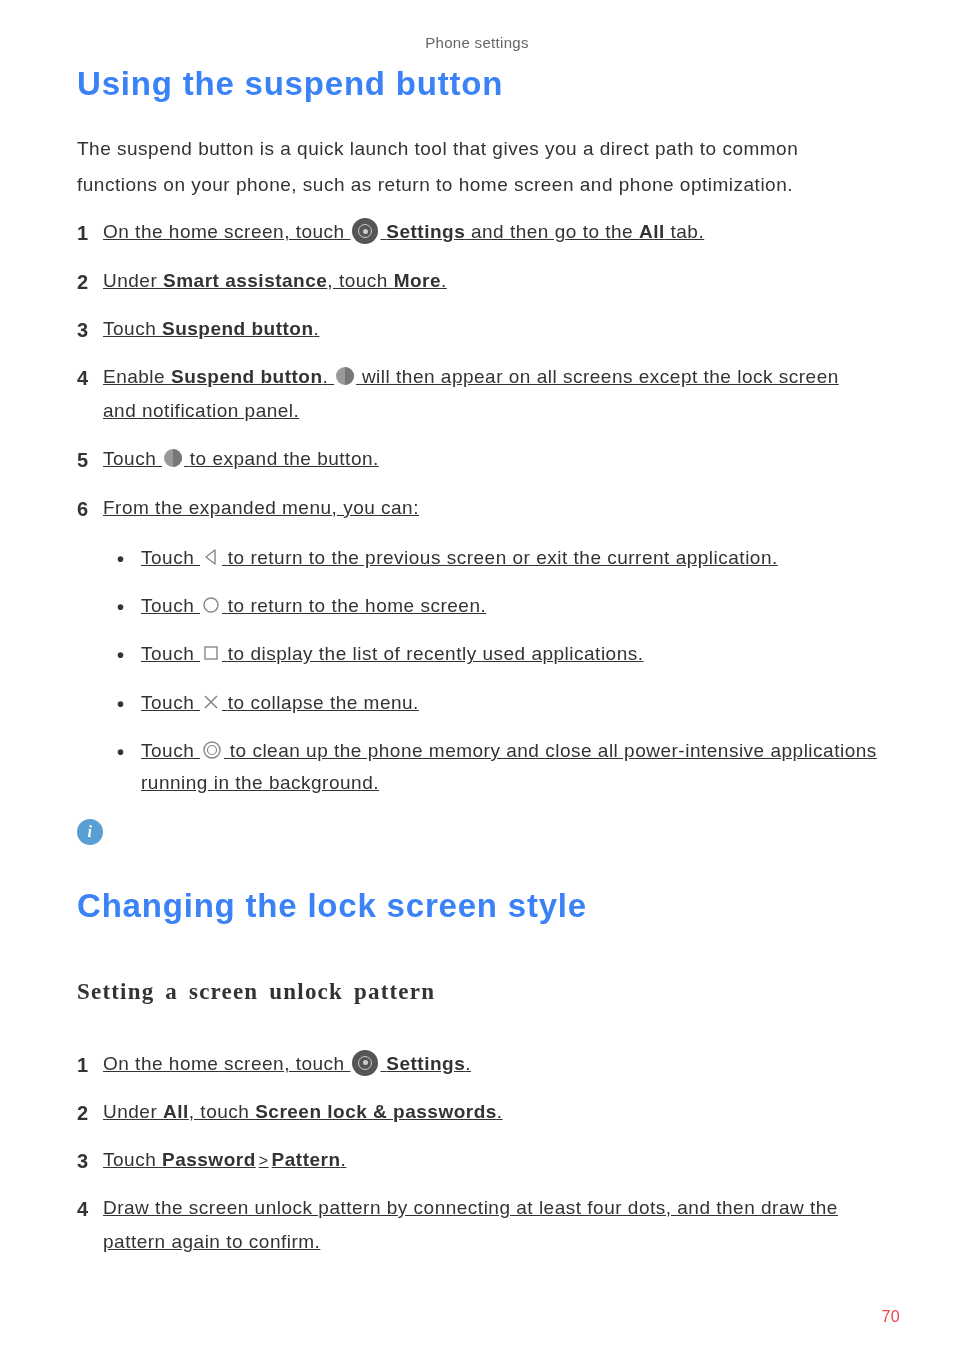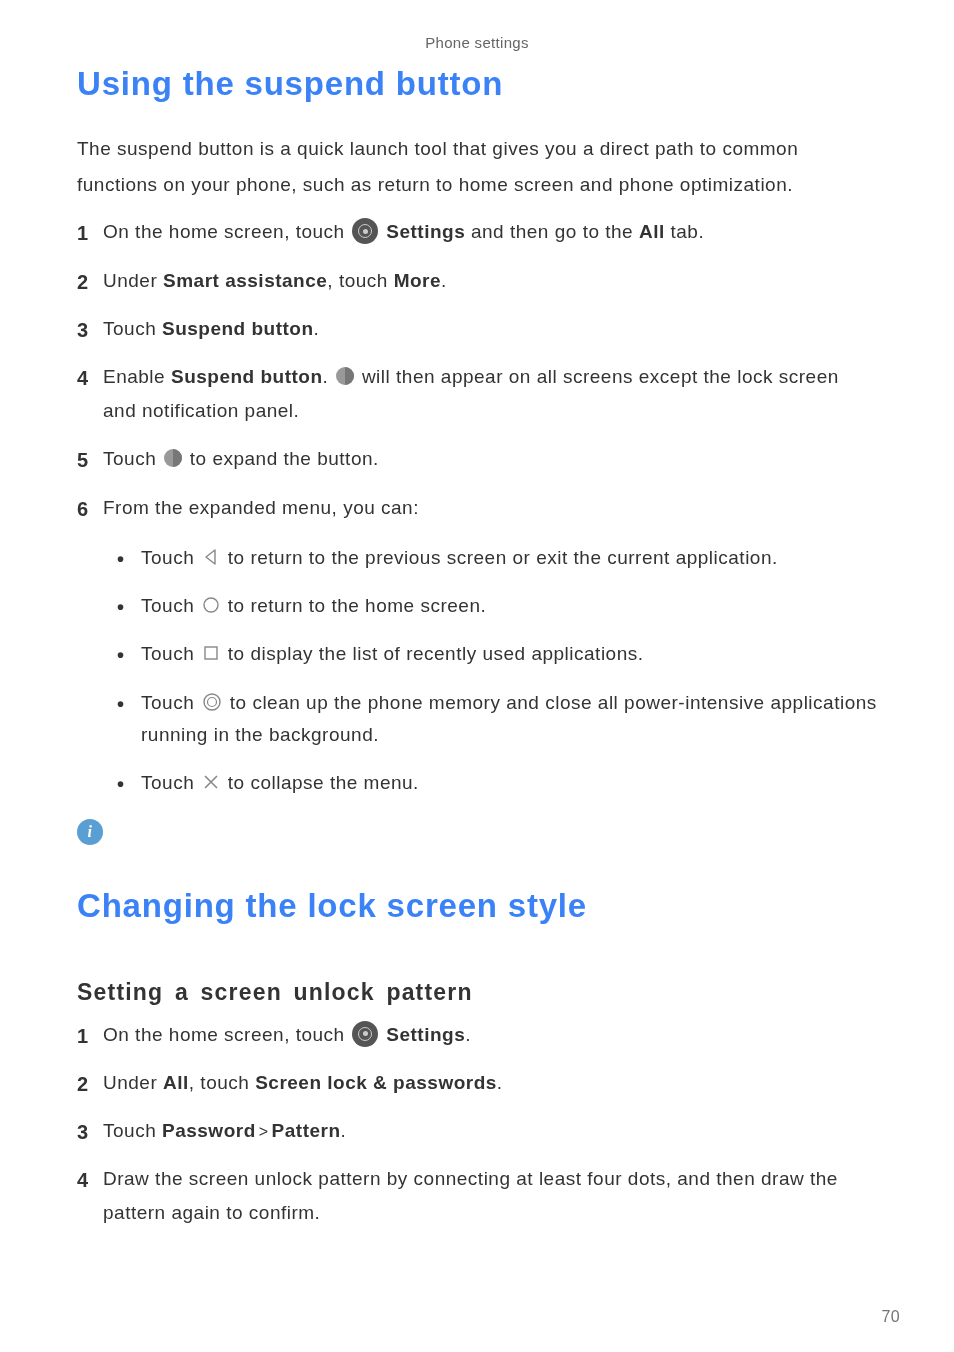--- a/index.html
+++ b/index.html
@@ -31,20 +31,21 @@
     .intro {
       font-size: 19px;
       line-height: 1.88;
       color: #333;
       margin-bottom: 13px;
       letter-spacing: 0.5px;
     }
     ol.steps {
       list-style: none;
       counter-reset: step;
+      text-decoration: underline;
     }
     ol.steps > li {
       counter-increment: step;
       position: relative;
       padding-left: 26px;
       font-size: 19px;
       line-height: 1.8;
       margin-bottom: 14px;
       letter-spacing: 0.5px;
     }
@@ -133,28 +134,29 @@
       font-style: italic;
       font-family: Georgia, serif;
       font-size: 16px;
       margin-top: 3px;
     }
     h2 {
       font-size: 23px;
       font-weight: bold;
       letter-spacing: 1.2px;
       word-spacing: 4px;
-      margin-bottom: 12px;
+      margin-bottom: 42px;
+      font-family: Liberation Serif, serif;
     }
     .page-num {
       position: absolute;
       bottom: 26px;
       right: 54px;
       font-size: 16px;
-      color: #737373;
+      color: #ef4444;
     }
     .gtbrace { margin: 0 3px; font-size: 16px; }
   </style>
 </head>
 <body>
 
 <div class="breadcrumb">Phone settings</div>
 
 <h1>Using the suspend button</h1>
 
@@ -211,36 +213,36 @@
         <span>Touch </span>
         <span class="icon-inline square-icon">
             <svg width="18" height="18" viewBox="0 0 18 18">
               <rect x="3" y="3" width="12" height="12" fill="none" stroke="#888" stroke-width="1.4"></rect>
             </svg>
           </span>
         <span> to display the list of recently used applications.</span>
       </li>
       <li>
         <span>Touch </span>
+        <span class="icon-inline x-icon">
+            <svg width="18" height="18" viewBox="0 0 18 18">
+              <path d="M3 3 L15 15 M15 3 L3 15" stroke="#888" stroke-width="1.6"></path>
+            </svg>
+          </span>
+        <span> to collapse the menu.</span>
+      </li>
+      <li>
+        <span>Touch </span>
         <span class="icon-inline ccircle-icon">
             <svg width="20" height="20" viewBox="0 0 20 20">
               <circle cx="10" cy="10" r="8" fill="none" stroke="#888" stroke-width="1.4"></circle>
               <circle cx="10" cy="10" r="4.5" fill="none" stroke="#888" stroke-width="1.2"></circle>
             </svg>
           </span>
         <span> to clean up the phone memory and close all power-intensive applications running in the background.</span>
-      </li>
-      <li>
-        <span>Touch </span>
-        <span class="icon-inline x-icon">
-            <svg width="18" height="18" viewBox="0 0 18 18">
-              <path d="M3 3 L15 15 M15 3 L3 15" stroke="#888" stroke-width="1.6"></path>
-            </svg>
-          </span>
-        <span> to collapse the menu.</span>
       </li>
     </ul>
   </li>
 </ol>
 
 <div class="note-row">
   <div class="info-icon">i</div>
 </div>
 
 <h1 class="second">Changing the lock screen style</h1>

